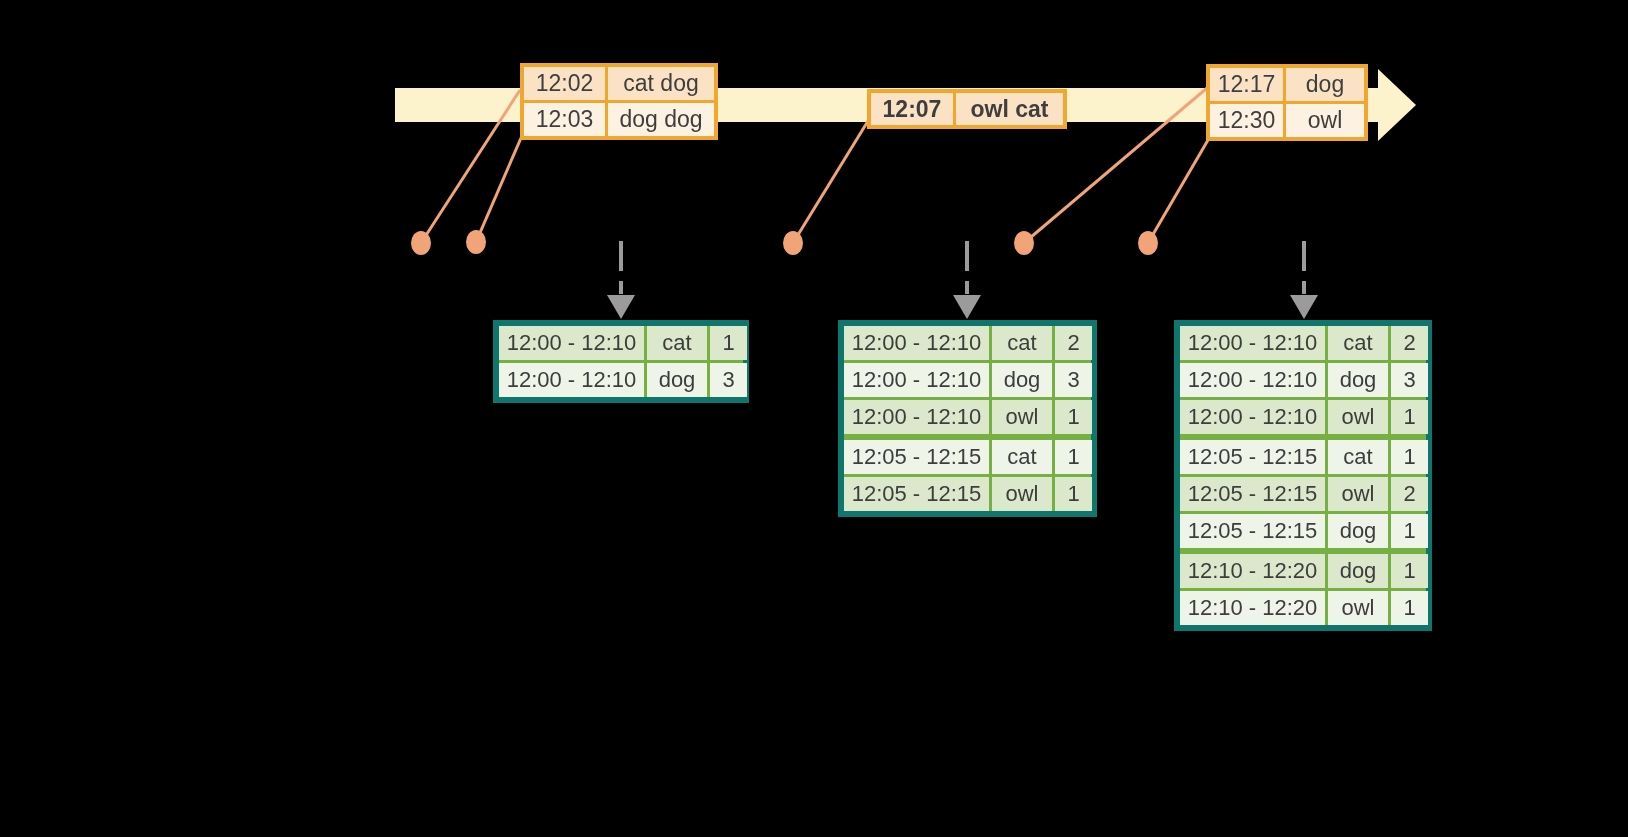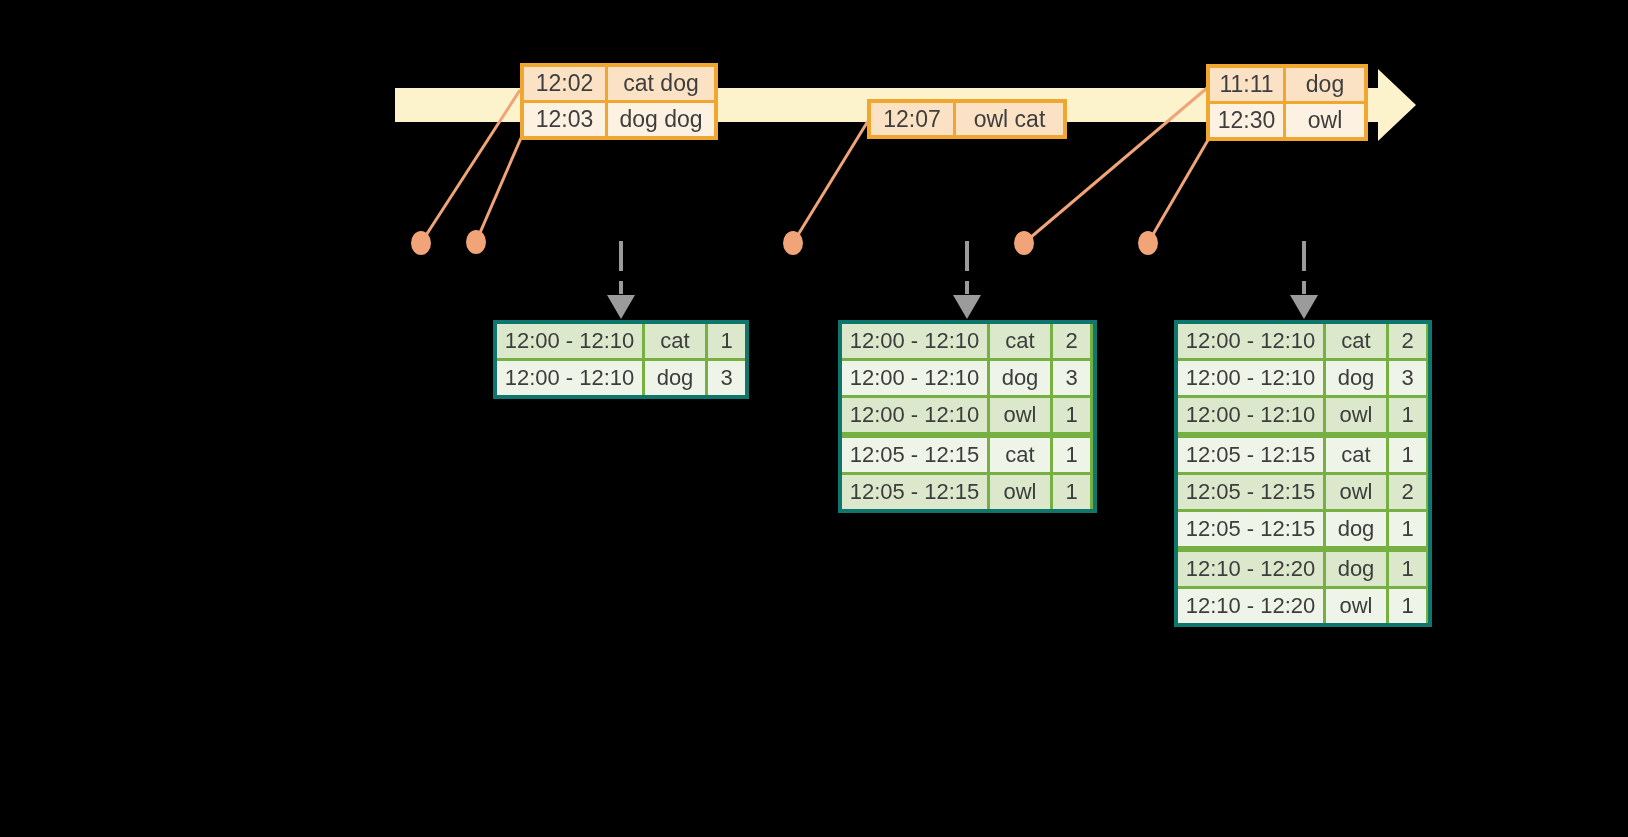--- a/index.html
+++ b/index.html
@@ -15,21 +15,21 @@
   .etable .row + .row{margin-top:3px;}
   .etable .row > div{display:flex;align-items:center;justify-content:center;
     font-size:23px;color:#3e3e3e;}
   .e0 .row{grid-template-columns:81px 106px;}
   .e1 .row{grid-template-columns:82px 107px;height:32px;}
   .e2 .row{grid-template-columns:73px 78px;}
   .row.pd > div{background:#fbe2c4;}
   .row.pl > div{background:#fdf1e1;text-align:right;}
 
   
-  .rtable{position:absolute;z-index:2;background:#76b043;border:4px solid #0f766e;box-sizing:border-box;}
+  .rtable{position:absolute;z-index:2;background:#76b043;border:6px solid #0f766e;box-sizing:border-box;}
   .rtable .row{display:grid;grid-template-columns:145px 60px 37px;column-gap:3px;height:34px;}
   .rtable .row + .row{margin-top:3px;}
   .rtable .row.group{margin-top:6px;}
   .rtable .row > div{display:flex;align-items:center;justify-content:center;
     font-size:22px;color:#3d3d3d;}
   .row.d > div{background:#dbe8cc;}
   .row.l > div{background:#eef4e7;}
 </style>
 </head>
 <body>
@@ -79,30 +79,30 @@
     <div class="row pd">
       <div>12:02</div>
       <div>cat dog</div>
     </div>
     <div class="row pl">
       <div>12:03</div>
       <div>dog dog</div>
     </div>
   </div>
 
-  <div class="etable e1" style="left:867px;top:99px;width:200px;">
+  <div class="etable e1" style="left:867px;top:89px;width:200px;font-weight:bold;">
     <div class="row pd">
       <div>12:07</div>
       <div>owl cat</div>
     </div>
   </div>
 
   <div class="etable e2" style="left:1206px;top:64px;width:162px;">
     <div class="row pd">
-      <div>11:11</div>
+      <div>12:17</div>
       <div>dog</div>
     </div>
     <div class="row pl">
       <div>12:30</div>
       <div>owl</div>
     </div>
   </div>
 
   <div class="rtable" style="left:493px;top:320px;width:256px;">
     <div class="row d">

